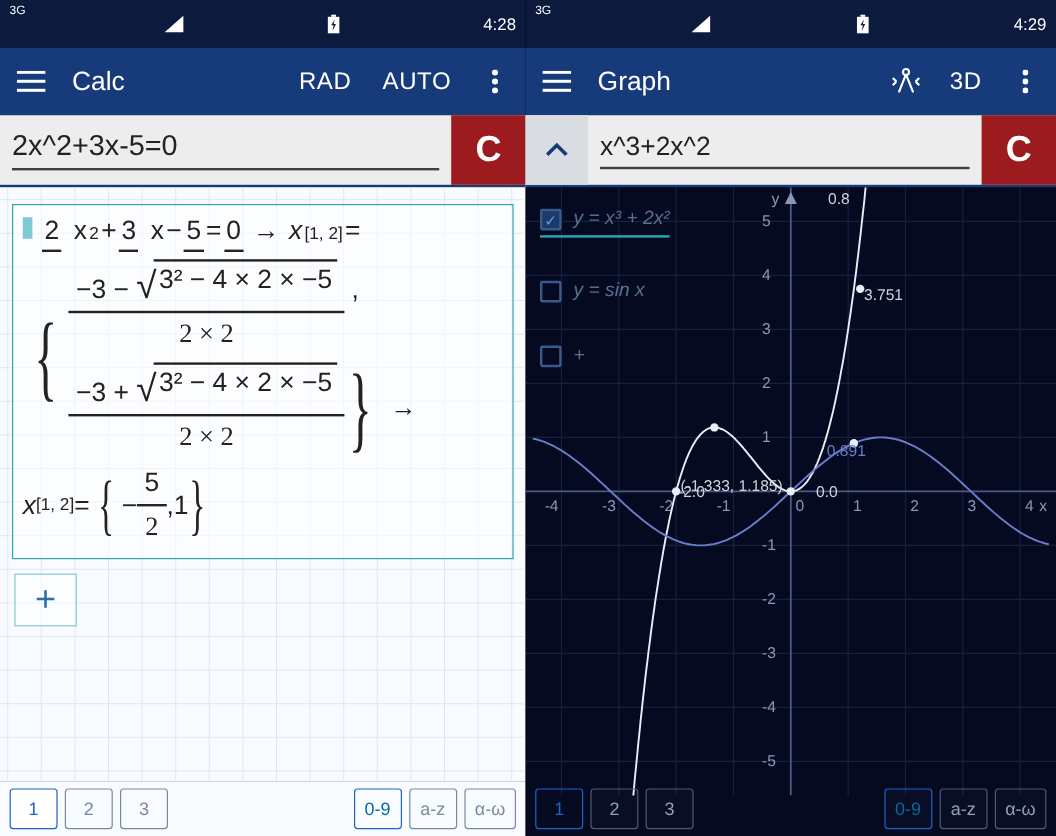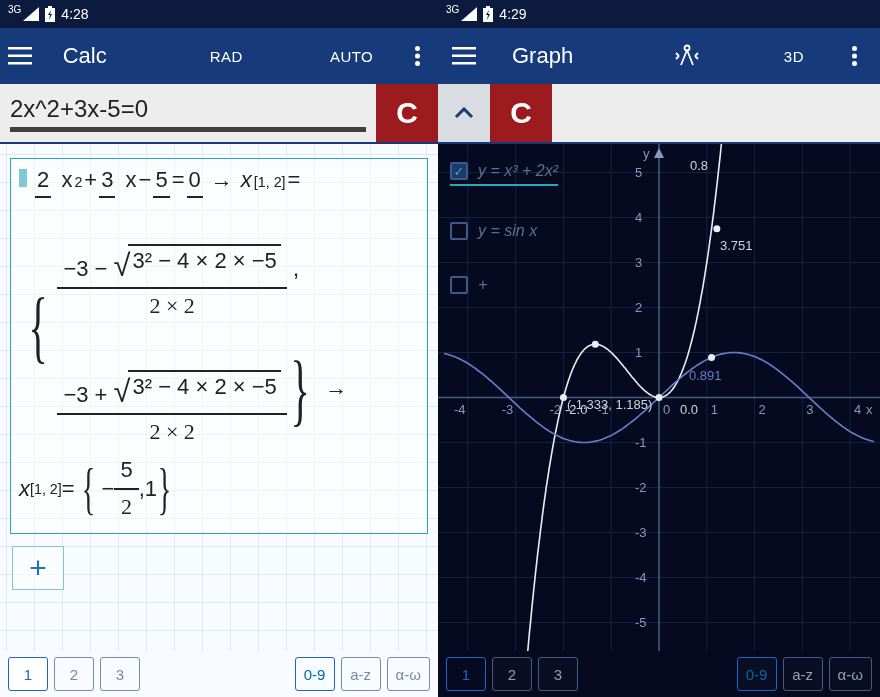--- a/index.html
+++ b/index.html
@@ -4,36 +4,36 @@
 <style>
   * { margin: 0; padding: 0; box-sizing: border-box; }
   html, body { width: 880px; height: 697px; font-family: sans-serif; overflow: hidden; background: #000; }
   .container { display: flex; width: 880px; height: 697px; }
   .pane { position: relative; height: 697px; display: flex; flex-direction: column; }
   .pane.left { width: 438px; }
   .pane.right { width: 442px; }
   .divider { width: 0px; background: #000; }
 
   
-  .statusbar { height: 28px; background: #0b1a3d; color: #fff; display: flex; align-items: center; justify-content: flex-start; padding: 0 8px; font-size: 14px; gap: 6px; }
+  .statusbar { height: 40px; background: #0b1a3d; color: #fff; display: flex; align-items: center; justify-content: space-between; padding: 0 8px; font-size: 14px; gap: 6px; }
   .statusbar .sig-label { font-size: 10px; margin-right: -4px; align-self: flex-start; margin-top: 4px;}
   .statusbar svg { display: block; }
 
   
-  .appbar { height: 56px; background: #173B7A; color: #fff; display: flex; align-items: center; padding: 0 8px; gap: 24px; }
+  .appbar { height: 56px; background: #173B7A; color: #fff; display: flex; align-items: center; padding: 0 8px; gap: 10px; }
   .appbar .title { font-size: 22px; font-weight: 500; flex: 0 0 auto; margin-left: 6px; }
   .appbar .spacer { flex: 1; }
-  .appbar .txtbtn { font-size: 15px; font-weight: 500; letter-spacing: 0.5px; padding: 6px 8px; margin-left: 47px; }
+  .appbar .txtbtn { font-size: 20px; font-weight: 500; letter-spacing: 0.5px; padding: 6px 8px; }
   .appbar .iconbtn { width: 36px; height: 36px; display:flex; align-items:center; justify-content:center; }
 
   
   .inputrow { height: 60px; background: #ededed; display: flex; align-items: stretch; border-bottom: 2px solid #173B7A; }
   .inputrow .caret { width: 52px; background: #d9dde2; display:flex; align-items:center; justify-content:center; color:#173B7A; }
   .inputrow .field { flex:1; display:flex; align-items:center; padding: 0 10px; }
-  .inputrow .field .val { font-size: 22px; color:#222; border-bottom: 5px solid #404040; padding-bottom: 4px; width: 100%; }
+  .inputrow .field .val { font-size: 22px; color:#222; border-bottom: 2px solid #404040; padding-bottom: 4px; width: 100%; }
   .left .inputrow .field .val { font-size: 24px; }
   .inputrow .clearbtn { width: 62px; background:#9b1b1e; color:#fff; font-size:30px; font-weight:700; display:flex; align-items:center; justify-content:center; }
 
   
   .workspace {
     flex:1; position:relative;
     background-color: #f8fbff;
     background-image:
       linear-gradient(#dfe8ef 1px, transparent 1px),
       linear-gradient(90deg, #dfe8ef 1px, transparent 1px);
@@ -58,21 +58,21 @@
   .handle { display:inline-block; width:8px; height:18px; background:#7fc8d6; margin-right:6px; vertical-align: -2px;}
   .brace-group { display:flex; align-items:center; margin-top:6px;}
   .brace-l, .brace-r { font-size: 80px; line-height: 0.8; font-family: serif; transform: scaleX(0.5);}
   .brace-r { margin-left: -6px;}
   .stack { display:flex; flex-direction:column; gap:8px; }
   .frac { display:inline-flex; flex-direction:column; align-items:center; }
   .frac .num { border-bottom: 2px solid #222; padding: 0 6px 2px; }
   .frac .den { padding-top: 2px; font-family: Liberation Serif, serif; }
   .sqrt-wrap { display:inline-flex; align-items:flex-end; }
   .radical { font-size: 1.4em; line-height: 0.7; margin-right:-2px;}
-  .radicand { border-top: 2px solid #222; padding: 0 4px; margin-top: 40px; }
+  .radicand { border-top: 2px solid #222; padding: 0 4px; }
   .result-row { display:flex; align-items:center; margin-top:8px; font-size:22px;}
   .result-row .brace-l, .result-row .brace-r { font-size: 56px; }
   .addslot { width:52px; height:44px; border:1px solid #7fc8d6; background:rgba(255,255,255,0.6); display:flex; align-items:center; justify-content:center; color:#2a6fae; font-size:30px; margin-top:12px; margin-left:2px;}
 
   
   .graphspace { flex:1; position:relative; background:#050a20; overflow:hidden; }
   .legend { position:absolute; left:12px; top:18px; display:flex; flex-direction:column; gap:36px; font-size:16px; }
   .legend .row { display:flex; align-items:center; gap:10px; }
   .legend .cb { width:18px; height:18px; border:2px solid #3b5a8a; border-radius:2px; display:flex; align-items:center; justify-content:center;}
   .legend .cb.on { background:#1c3a6b; }
@@ -267,20 +267,23 @@
             <circle cx="2.5" cy="17.5" r="2.5" fill="#fff"></circle>
           </svg>
       </div>
     </div>
 
     <div class="inputrow">
       <div class="caret">
         <svg width="20" height="12" viewBox="0 0 20 12">
             <path d="M2 10 L10 2 L18 10" fill="none" stroke="#173B7A" stroke-width="3"></path>
           </svg>
+      </div>
+      <div class="field">
+        <div class="val">x^3+2x^2</div>
       </div>
       <div class="clearbtn">C</div>
     </div>
 
     <div class="graphspace">
       <svg id="plot-svg" width="442" height="507" viewBox="0 0 442 507">
           <line x1="29.88888888888889" x2="29.88888888888889" y1="0" y2="507" stroke="#16213f" stroke-width="1"></line>
           <text x="15.88888888888889" y="269.5" fill="#8a98b8" font-size="13">-4</text>
           <line x1="77.66666666666666" x2="77.66666666666666" y1="0" y2="507" stroke="#16213f" stroke-width="1"></line>
           <text x="63.66666666666666" y="269.5" fill="#8a98b8" font-size="13">-3</text>

